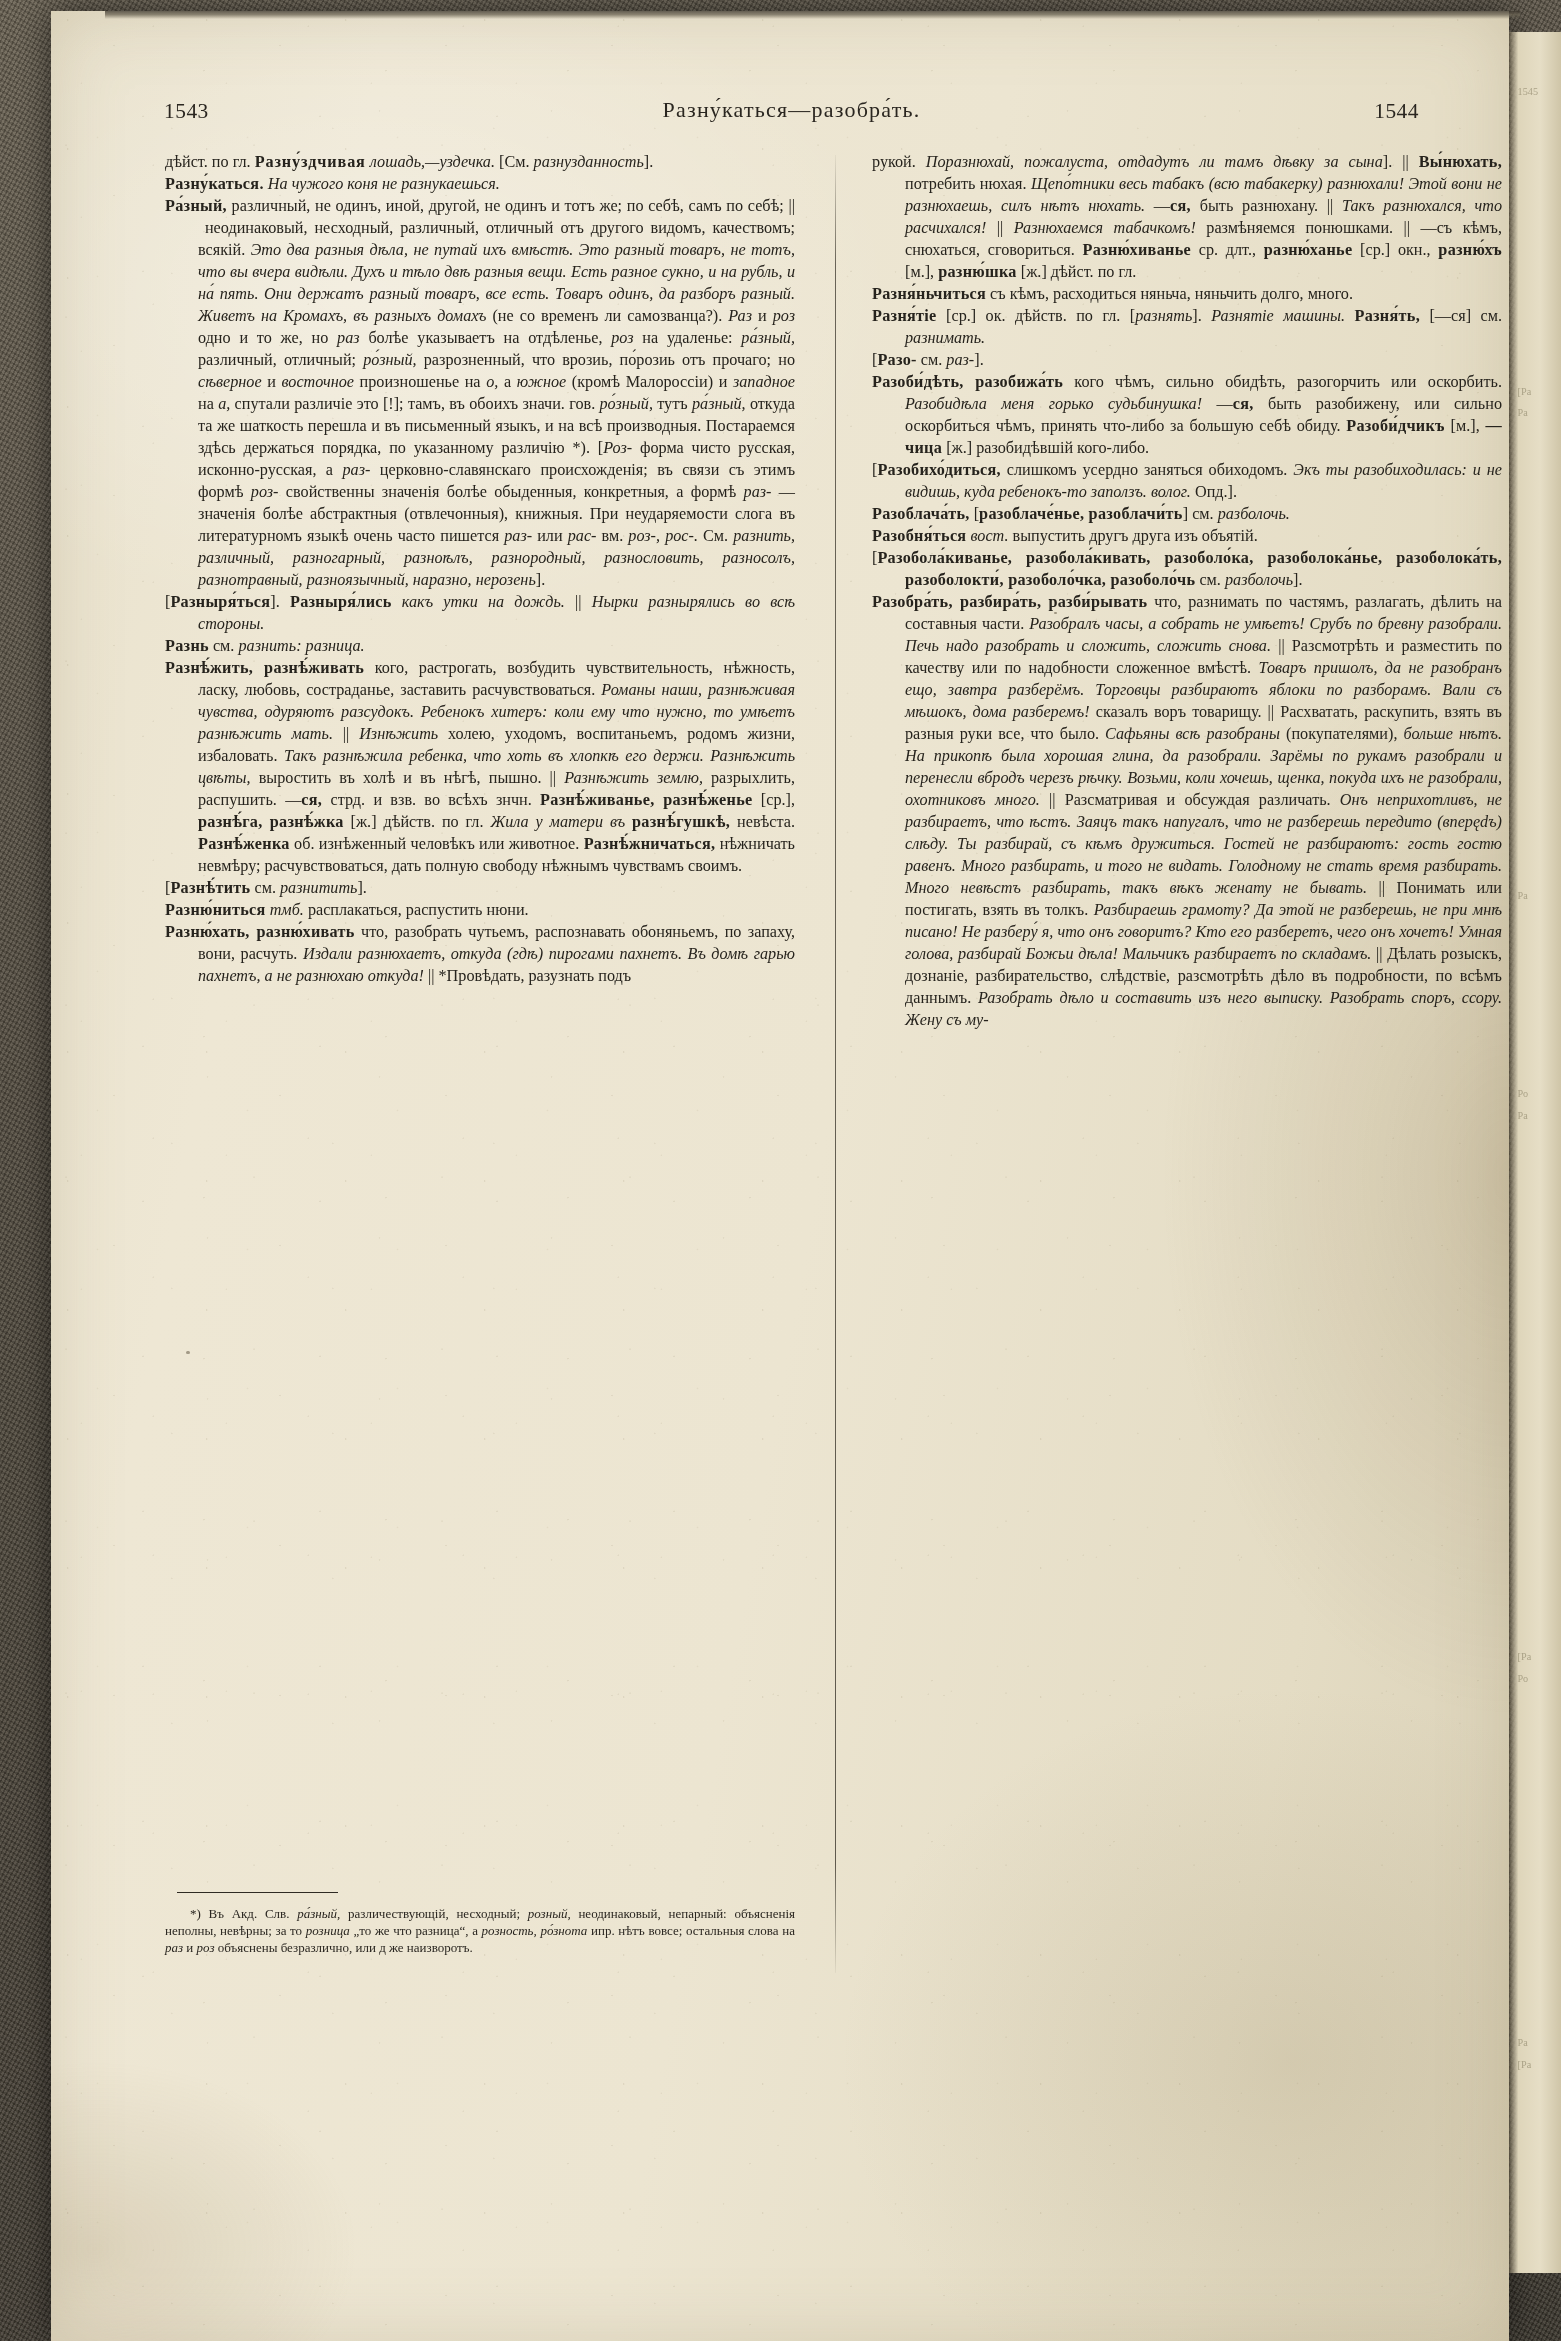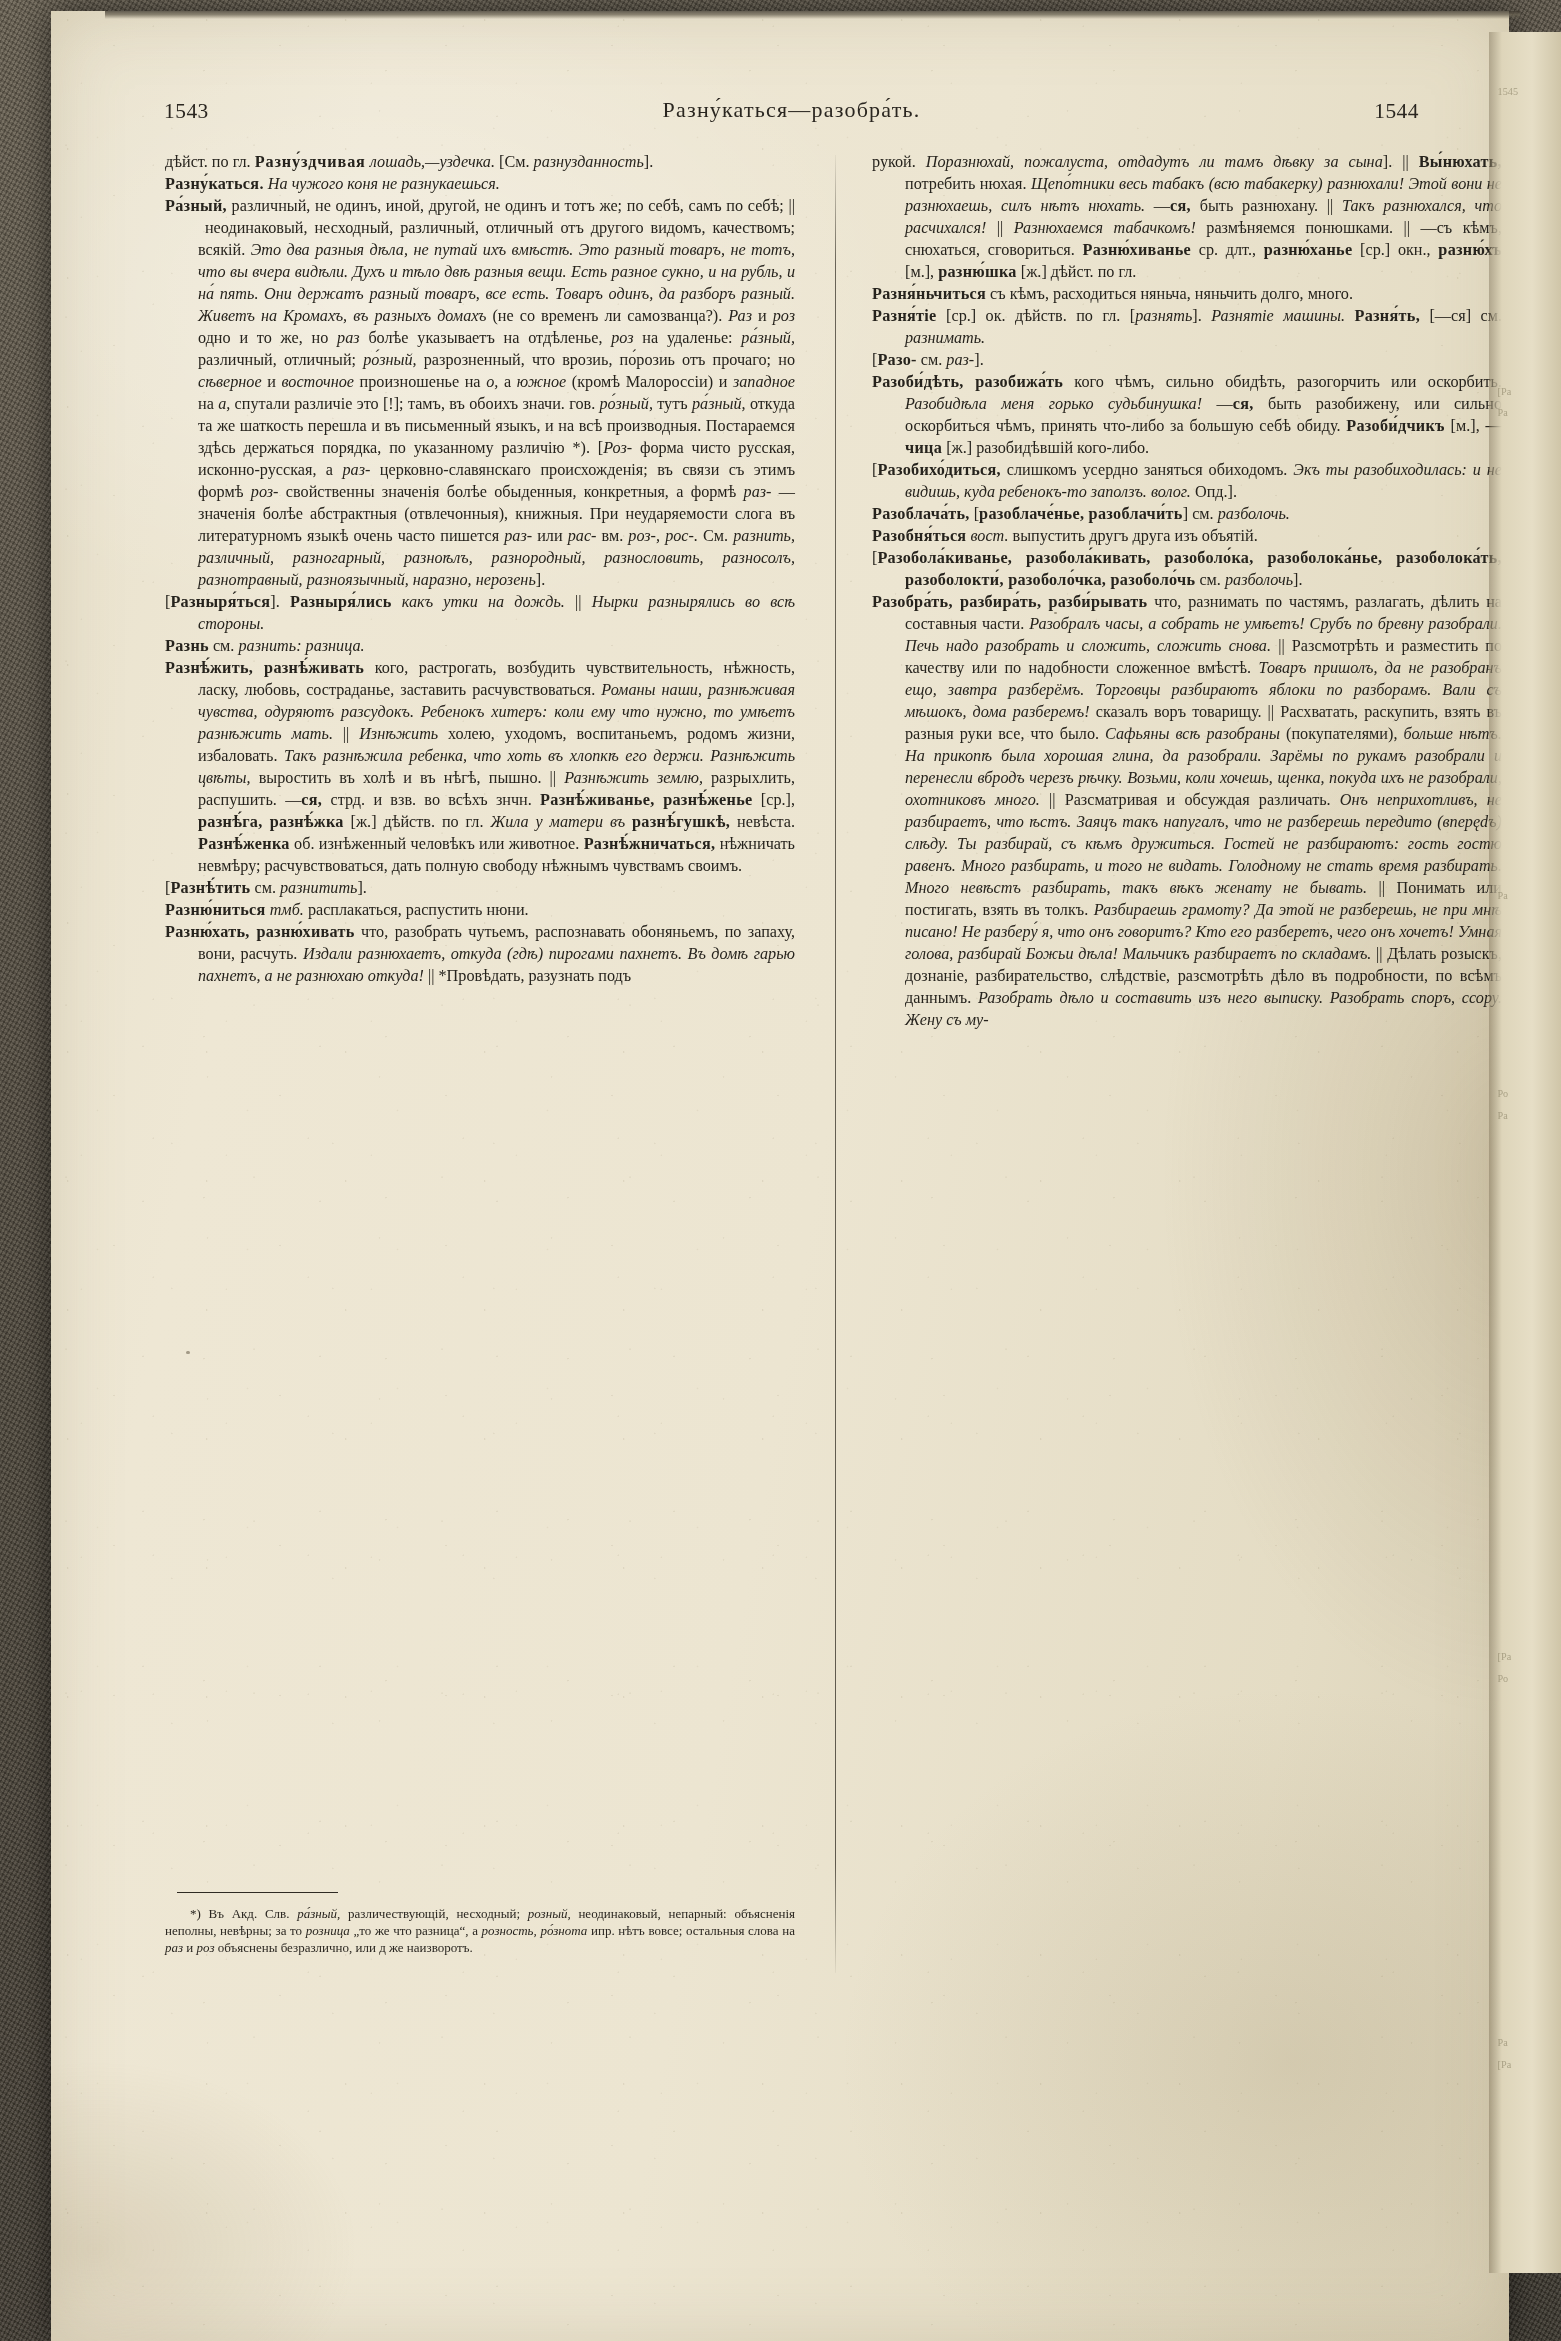--- a/index.html
+++ b/index.html
@@ -63,21 +63,21 @@
   
   .leaf-top-edge {
     position: absolute;
     left: 54px; top: 0; width: 1415px; height: 8.6px;
     background: linear-gradient(180deg, #3a342b 0%, #6b6454 45%, rgba(160,150,125,0) 100%);
     opacity: .75;
   }
   
   .next-leaf {
     position: absolute;
-    right: 0; top: 32px; width: 72px; height: 2241px;
+    right: 0; top: 32px; width: 52px; height: 2241px;
     background: linear-gradient(90deg, rgba(120,108,82,.45) 0%, #ded5ba 18%, #e6dec6 60%, #cfc5a8 100%);
     overflow: hidden;
   }
   .next-leaf .ghost {
     position: absolute;
     left: 8.6px;
     font-family: "Liberation Serif", serif;
     font-size: 10.2px;
     color: #8c8468;
     opacity: .65;

